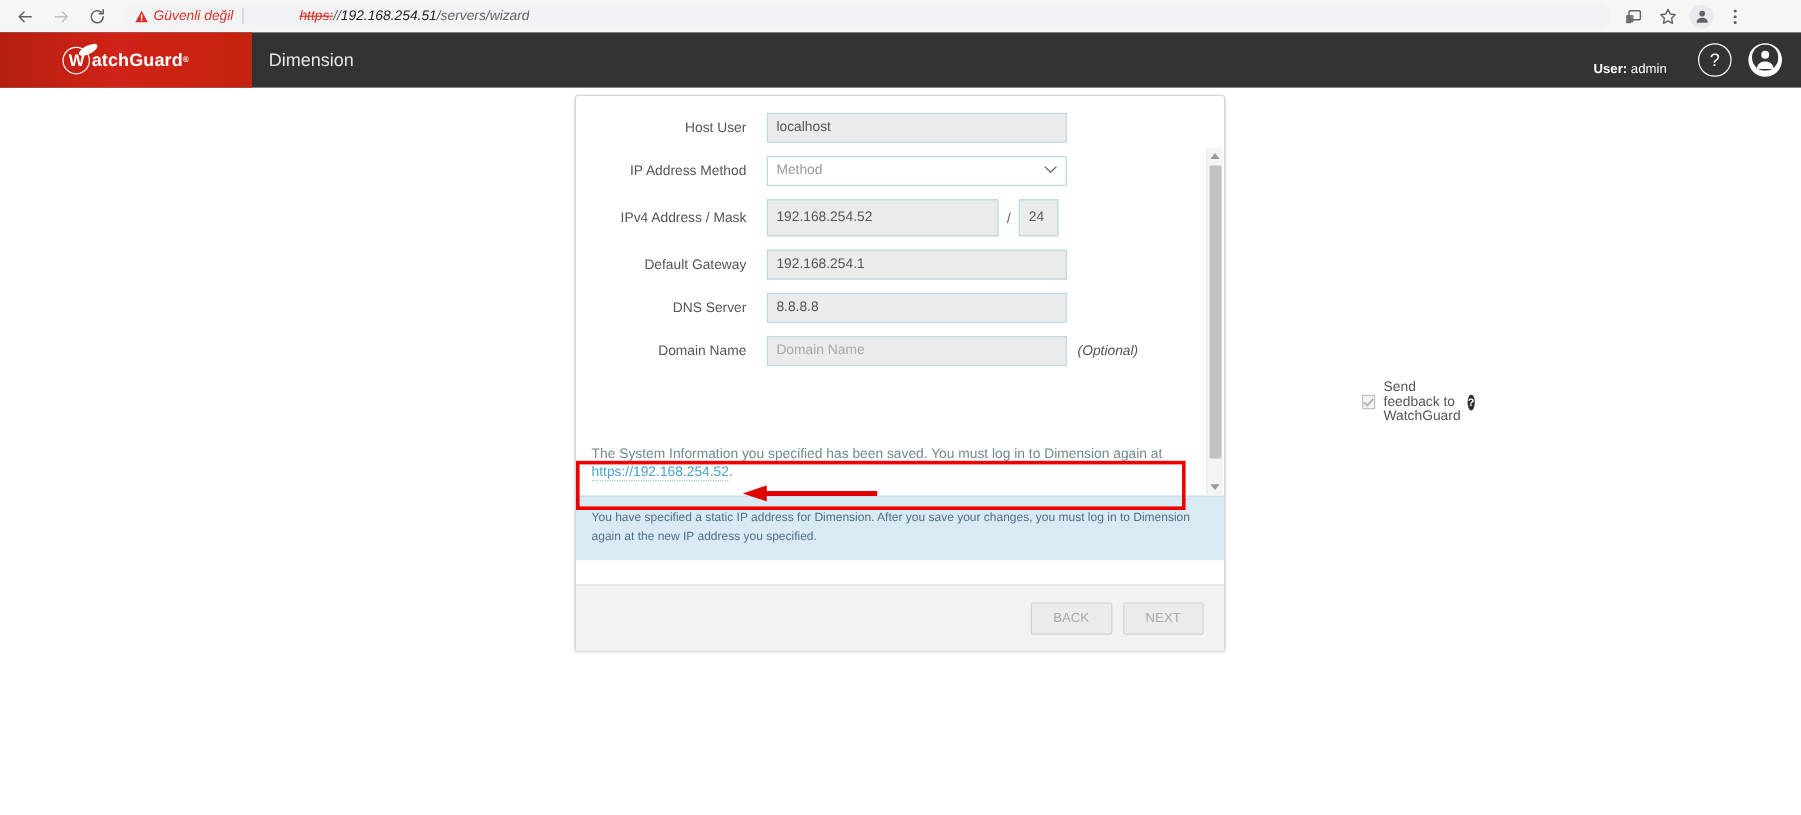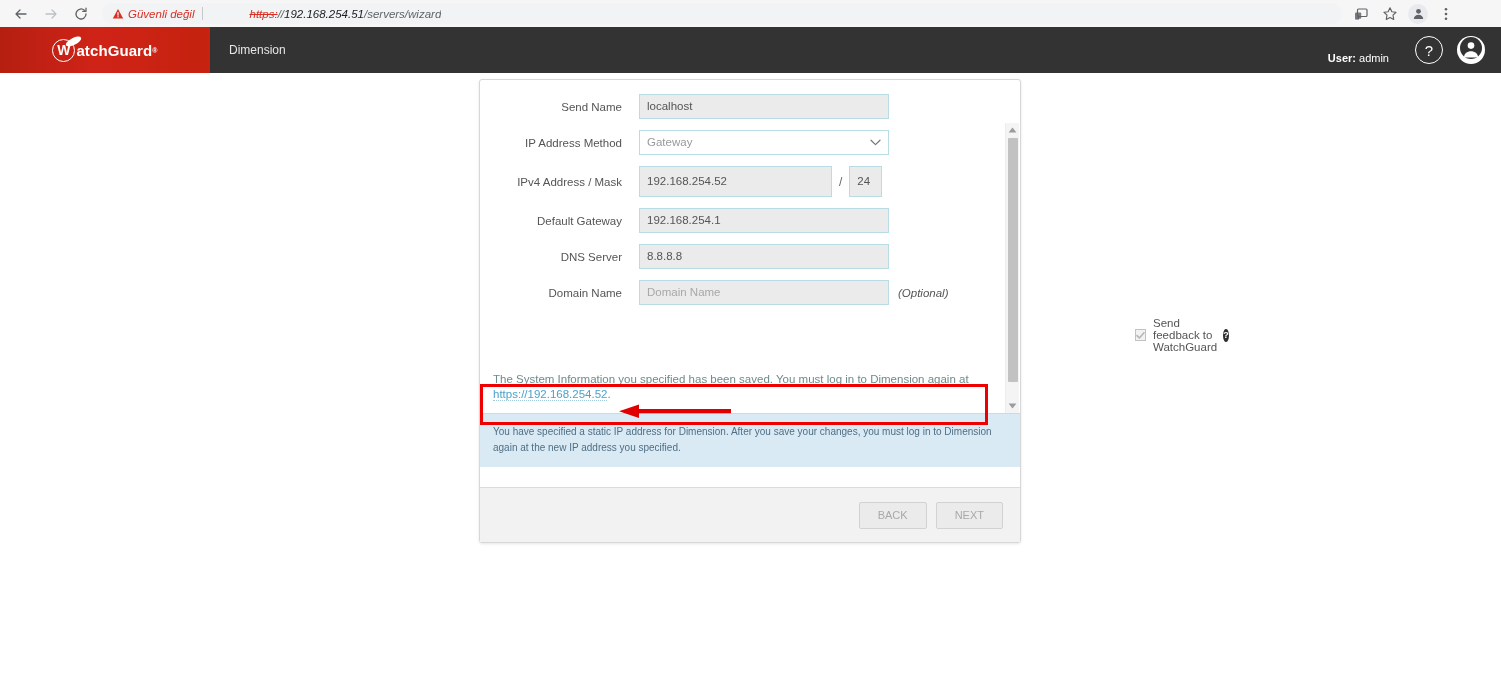--- a/index.html
+++ b/index.html
@@ -156,22 +156,22 @@
     border-radius: 50% 50% 50% 50%;
     transform: rotate(-27deg);
     top: -2px;
     left: 12px;
   }
   .wg-name { position: relative; z-index: 2; }
   .wg-reg { font-size: 7px; vertical-align: super; }
 
   .app-title {
     color: #e6e6e6;
-    font-size: 12px;
-    margin-left: 19px;
+    font-size: 15px;
+    margin-left: 14px;
   }
   .header-right {
     margin-left: auto;
     display: flex;
     align-items: flex-end;
     padding-right: 16px;
   }
   .user-text {
     color: #ffffff;
     font-size: 11px;
@@ -521,28 +521,28 @@
       </span>
     </div>
   </div>
 </div>
 
 <div class="card">
 
   <div class="card-body">
 
     <div class="form-row">
-      <div class="form-label">Send Name</div>
+      <div class="form-label">Host User</div>
       <div class="field">localhost</div>
     </div>
 
     <div class="form-row">
       <div class="form-label">IP Address Method</div>
       <div class="field select">
-        <span>Gateway</span>
+        <span>Method</span>
         <span class="chev">
           <svg width="11" height="7" viewBox="0 0 11 7">
               <path d="M1 1.2L5.5 5.6 10 1.2" stroke="currentColor" stroke-width="1.2" fill="none" stroke-linecap="round" stroke-linejoin="round"></path>
             </svg>
         </span>
       </div>
     </div>
 
     <div class="form-row">
       <div class="form-label">IPv4 Address / Mask</div>

